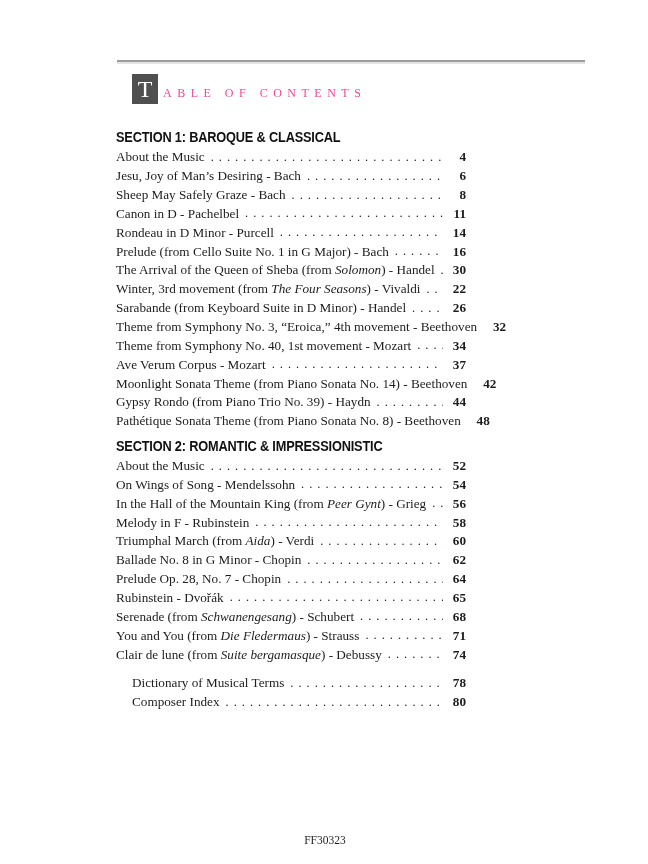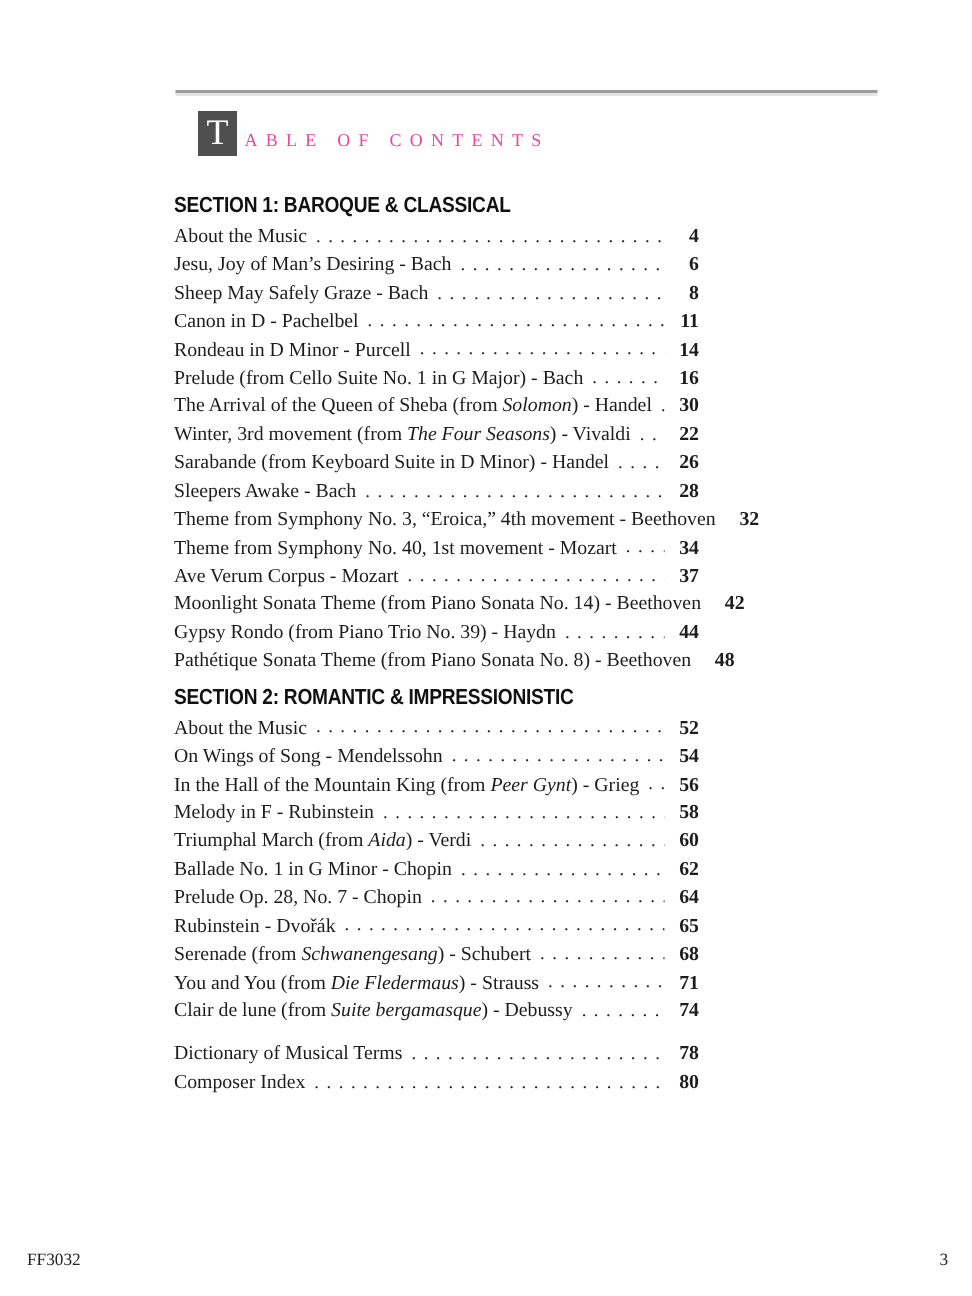--- a/index.html
+++ b/index.html
@@ -93,28 +93,28 @@
   .toc-dots::after {
     content: "..................................................................................";
   }
   .toc-page {
     flex: 0 0 auto;
     min-width: 20px;
     text-align: right;
     font-weight: bold;
     font-size: 13.2px;
   }
-  .end-matter { margin-top: 10px; }
+  .end-matter { margin-top: 10px; margin-left: 16px; }
   .footer {
     position: absolute;
     left: 18px;
     right: 16px;
     top: 834px;
     display: flex;
-    justify-content: space-between;
+    justify-content: center;
     font-size: 11.5px;
     color: #222222;
   }
 </style>
 </head>
 <body>
 
 <div class="page">
 
   <div class="header-rule"></div>
@@ -156,24 +156,20 @@
             <span class="toc-page">30</span>
           </div><div class="toc-row">
             <span class="toc-title">Winter, 3rd movement (from <em>The Four Seasons</em>) - Vivaldi</span>
             <span class="toc-dots"></span>
             <span class="toc-page">22</span>
           </div><div class="toc-row">
             <span class="toc-title">Sarabande (from Keyboard Suite in D Minor) - Handel</span>
             <span class="toc-dots"></span>
             <span class="toc-page">26</span>
           </div><div class="toc-row">
-            <span class="toc-title">Sleepers Awake - Bach</span>
-            <span class="toc-dots"></span>
-            <span class="toc-page">28</span>
-          </div><div class="toc-row">
             <span class="toc-title">Theme from Symphony No. 3, “Eroica,” 4th movement - Beethoven</span>
             <span class="toc-dots"></span>
             <span class="toc-page">32</span>
           </div><div class="toc-row">
             <span class="toc-title">Theme from Symphony No. 40, 1st movement - Mozart</span>
             <span class="toc-dots"></span>
             <span class="toc-page">34</span>
           </div><div class="toc-row">
             <span class="toc-title">Ave Verum Corpus - Mozart</span>
             <span class="toc-dots"></span>
@@ -205,21 +201,21 @@
             <span class="toc-page">56</span>
           </div><div class="toc-row">
             <span class="toc-title">Melody in F - Rubinstein</span>
             <span class="toc-dots"></span>
             <span class="toc-page">58</span>
           </div><div class="toc-row">
             <span class="toc-title">Triumphal March (from <em>Aida</em>) - Verdi</span>
             <span class="toc-dots"></span>
             <span class="toc-page">60</span>
           </div><div class="toc-row">
-            <span class="toc-title">Ballade No. 1 in G Minor - Chopin</span>
+            <span class="toc-title">Ballade No. 8 in G Minor - Chopin</span>
             <span class="toc-dots"></span>
             <span class="toc-page">62</span>
           </div><div class="toc-row">
             <span class="toc-title">Prelude Op. 28, No. 7 - Chopin</span>
             <span class="toc-dots"></span>
             <span class="toc-page">64</span>
           </div><div class="toc-row">
             <span class="toc-title">Rubinstein - Dvořák</span>
             <span class="toc-dots"></span>
             <span class="toc-page">65</span>

